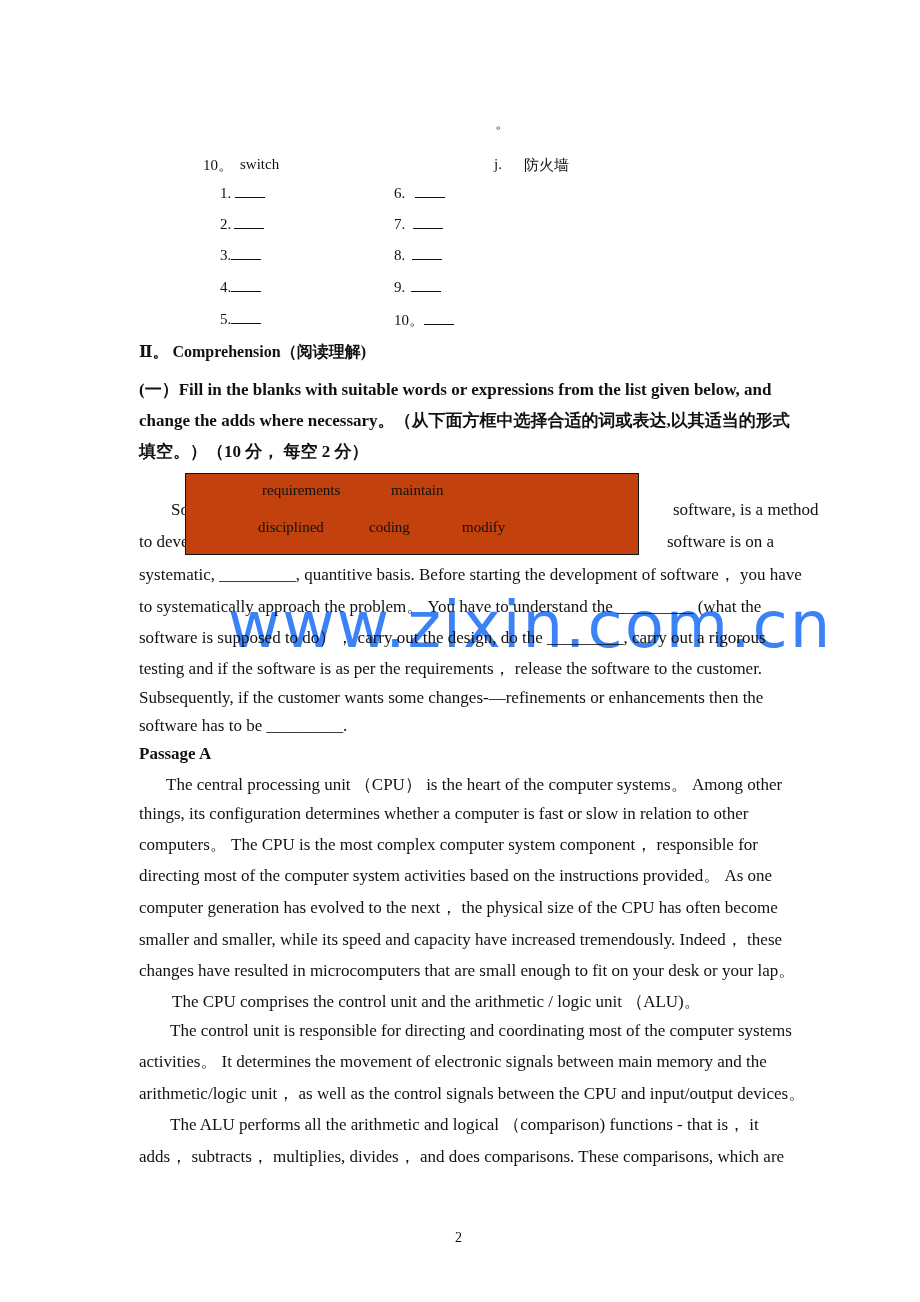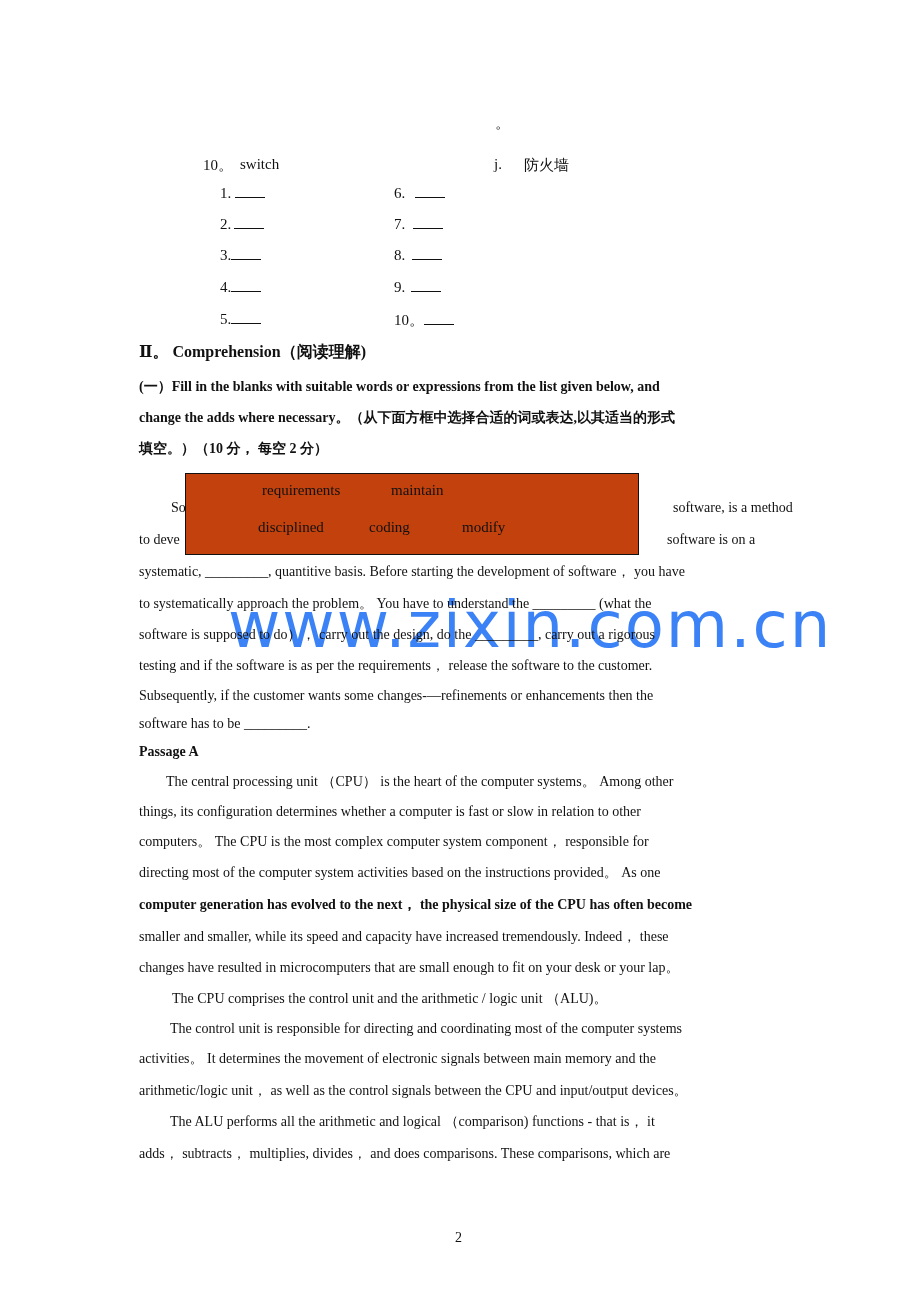--- a/index.html
+++ b/index.html
@@ -11,21 +11,21 @@
     .abs { position: absolute; white-space: nowrap; }
     .t15 { font-size: 15px; }
     .bold { font-weight: bold; }
     .blank-line { display: inline-block; border-bottom: 1px solid #111; height: 1px; vertical-align: baseline; }
     .watermark {
       position: absolute; left: 228px; top: 588px;
       font-family: "DejaVu Sans", "Liberation Sans", sans-serif;
       font-size: 64px; color: #3b82f6; letter-spacing: 2px;
       z-index: 0; pointer-events: none; white-space: nowrap; text-align: center;
     }
-    .line { position: absolute; left: 139px; font-size: 14px; white-space: nowrap; z-index: 1; }
+    .line { position: absolute; left: 139px; font-size: 17px; white-space: nowrap; z-index: 1; }
     .wordbox {
       position: absolute; left: 185px; top: 473px; width: 452px; height: 80px;
       border: 1px solid #111; background: #c2410c; z-index: 3;
     }
     .word { position: absolute; font-size: 15px; white-space: nowrap; }
     .page-num { position: absolute; left: 455px; top: 1230px; font-size: 14px; }
   </style>
 </head>
 <body>
 
@@ -81,21 +81,21 @@
 <div class="line" style="top:626px;">software is supposed to do）， carry out the  design, do the _________, carry out a rigorous</div>
 <div class="line" style="top:657px;">testing and if the software is as per the requirements， release the software to the customer.</div>
 <div class="line" style="top:688px;">Subsequently, if the customer wants some changes-—refinements or enhancements then the</div>
 <div class="line" style="top:716px;">software has to be  _________.</div>
 
 <div class="line bold" style="top:744px;">Passage A</div>
 <div class="line" style="top:773px;left:166px;">The central processing unit （CPU） is the heart of the computer systems。 Among other</div>
 <div class="line" style="top:804px;">things, its configuration determines whether a computer is fast or slow in relation to other</div>
 <div class="line" style="top:833px;">computers。 The CPU is the most complex computer system component， responsible for</div>
 <div class="line" style="top:864px;">directing most of the computer system activities based on the instructions provided。 As one</div>
-<div class="line" style="top:896px;font-weight:bold;">computer generation has evolved to the next， the physical size of the CPU has often become</div>
+<div class="line" style="top:896px;">computer generation has evolved to the next， the physical size of the CPU has often become</div>
 <div class="line" style="top:928px;">smaller and smaller, while its speed and capacity have increased tremendously. Indeed， these</div>
 <div class="line" style="top:959px;">changes have resulted in microcomputers that are small enough to fit on your desk or your lap。</div>
 <div class="line" style="top:990px;left:172px;">The CPU comprises the control unit and the arithmetic / logic unit （ALU)。</div>
 <div class="line" style="top:1021px;left:170px;">The control unit is responsible for directing and coordinating most of the computer systems</div>
 <div class="line" style="top:1050px;">activities。 It determines the movement of electronic signals between main memory and the</div>
 <div class="line" style="top:1082px;">arithmetic/logic unit， as well as the control signals between the CPU and input/output devices。</div>
 <div class="line" style="top:1113px;left:170px;">The ALU performs all the arithmetic and logical （comparison) functions - that is， it</div>
 <div class="line" style="top:1145px;">adds， subtracts， multiplies, divides， and does comparisons. These comparisons, which are</div>
 
 <div class="page-num">2</div>

